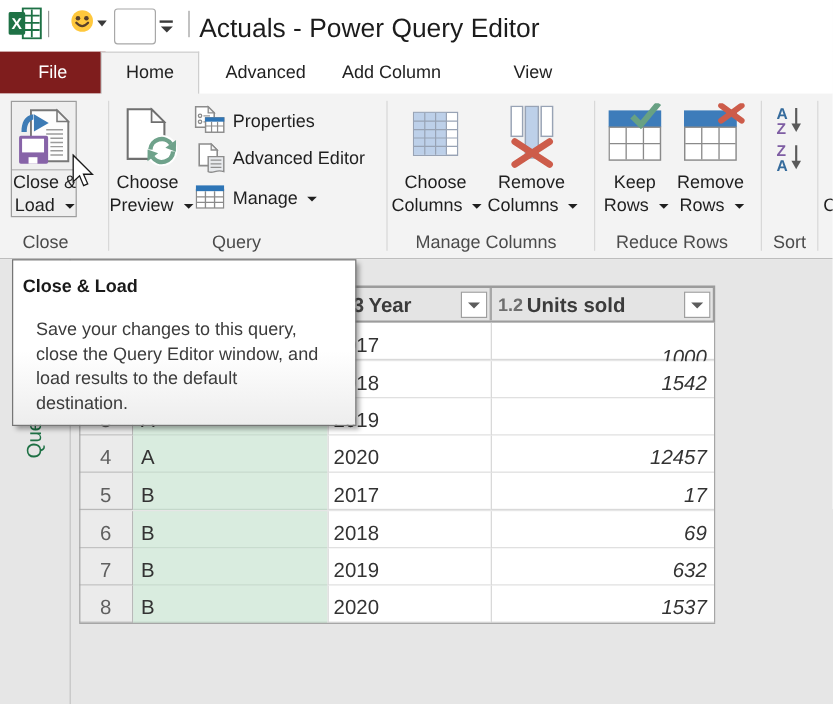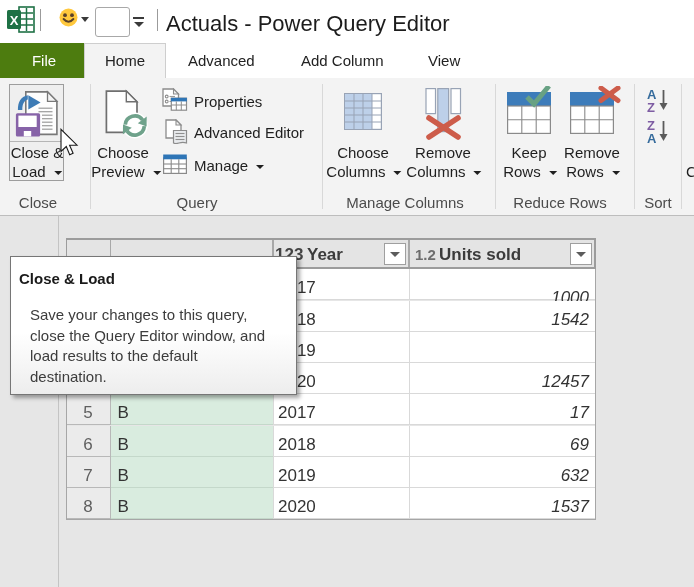--- a/index.html
+++ b/index.html
@@ -6,42 +6,42 @@
   html,body { width:694px; height:587px; overflow:hidden; }
   body { font-family:"Liberation Sans", sans-serif; }
   #page { position:relative; width:694px; height:587px; background:#fff; overflow:hidden; }
   .abs { position:absolute; }
   
   #titlebar { position:absolute; left:0; top:0; width:694px; height:43px; background:#fff; }
   .vsep { position:absolute; width:1px; background:#9b9b9b; }
   #title-text { position:absolute; left:166px; top:10.5px; font-size:22px; color:#1c1c1c; }
   
   #tabs { position:absolute; left:0; top:43px; width:694px; height:35px; background:#fff; }
-  #tab-file { position:absolute; left:0; top:0; width:88px; height:35px; background:#4d7c0f; color:#fff;
+  #tab-file { position:absolute; left:0; top:0; width:88px; height:35px; background:#7f1d1d; color:#fff;
               font-size:15px; text-align:center; line-height:35px; }
   #tab-home { position:absolute; left:84px; top:0; width:82px; height:36px; background:#f3f3f3;
               border:1px solid #cecece; border-bottom:none; color:#222; font-size:15px; text-align:center; line-height:34px; }
   .tab { position:absolute; top:0; height:35px; color:#222; font-size:15px; line-height:35px; }
   
   #ribbon { position:absolute; left:0; top:78px; width:694px; height:138px; background:#f3f3f3; border-bottom:1px solid #bdbdbd; }
   .rsep { position:absolute; top:6px; width:1px; height:125px; background:#d8d8d8; }
   .rlabel { position:absolute; font-size:15px; color:#1f1f1f; white-space:nowrap; }
   .rlabel.c { transform:translateX(-50%); }
   .glabel { position:absolute; font-size:15px; color:#4b4b4b; transform:translateX(-50%); white-space:nowrap; }
   .dropdn { display:inline-block; width:0; height:0; border-left:4px solid transparent; border-right:4px solid transparent;
             border-top:4.5px solid #1f1f1f; margin-left:4px; vertical-align:2px; }
   
   #content { position:absolute; left:0; top:216px; width:694px; height:371px; background:#e6e6e6; }
   #qpane-sep { position:absolute; left:58px; top:0; width:1px; height:371px; background:#c4c4c4; }
   #queries-txt { position:absolute; left:18.5px; top:165.5px; transform:rotate(-90deg); transform-origin:top left;
                  font-size:17px; color:#1e7145; white-space:nowrap; }
   
   #tooltip { position:absolute; left:10px; top:0px; width:286.5px; height:139px;
              background:linear-gradient(#ffffff 55%, #ededed); border:1px solid #767676;
-             box-shadow:3px 3px 4px rgba(0,0,0,0.35); z-index:30;margin-top:40px; }
+             box-shadow:3px 3px 4px rgba(0,0,0,0.35); z-index:30; }
   #tooltip .tt-title { position:absolute; left:8px; top:13px; font-size:15px; font-weight:bold; color:#1a1a1a; }
   #tooltip .tt-body { position:absolute; left:19px; top:48px; font-size:15px; color:#3c3c3c; line-height:20.6px; width:250px; }
   .filterbtn { position:absolute; top:27px; width:22px; height:22px; background:#fff; border:1px solid #9f9f9f; }
   .filterbtn:after { content:""; position:absolute; left:5px; top:8px; width:0; height:0;
                      border-left:5px solid transparent; border-right:5px solid transparent; border-top:5.5px solid #5c5c5c; }
   .cell { position:absolute; font-size:17px; color:#333; }
 </style>
 </head>
 <body>
 <div id="page">
@@ -68,21 +68,21 @@
     <div class="abs" style="left:95px; top:7px; width:35px; height:30px; background:#fff; border:1px solid #a8a8a8; border-radius:3px;"></div>
     <div class="abs" style="left:133px; top:17px; width:11px; height:2px; background:#3a3a3a;"></div>
     <div class="abs" style="left:133.5px; top:21.5px; width:0; height:0; border-left:5px solid transparent; border-right:5px solid transparent; border-top:5.5px solid #3a3a3a;"></div>
     <div class="vsep" style="left:157px; top:9px; height:22px;"></div>
     <div id="title-text">Actuals - Power Query Editor</div>
   </div>
   <div id="tabs">
     <div id="tab-file">File</div>
     <div id="tab-home">Home</div>
     <span class="tab" style="left:188px;">Advanced</span>
-    <span class="tab" style="left:301px;">Add Column</span>
+    <span class="tab" style="left:285px;">Add Column</span>
     <span class="tab" style="left:428px;">View</span>
   </div>
   <div id="ribbon">
     <div class="rsep" style="left:90px;"></div>
     <div class="rsep" style="left:322px;"></div>
     <div class="rsep" style="left:495px;"></div>
     <div class="rsep" style="left:634px;"></div>
     <div class="rsep" style="left:681px;"></div>
 
     <div class="abs" style="left:9px; top:6px; width:55px; height:97px; background:#efefef; border:1px solid #9d9d9d;"></div>

